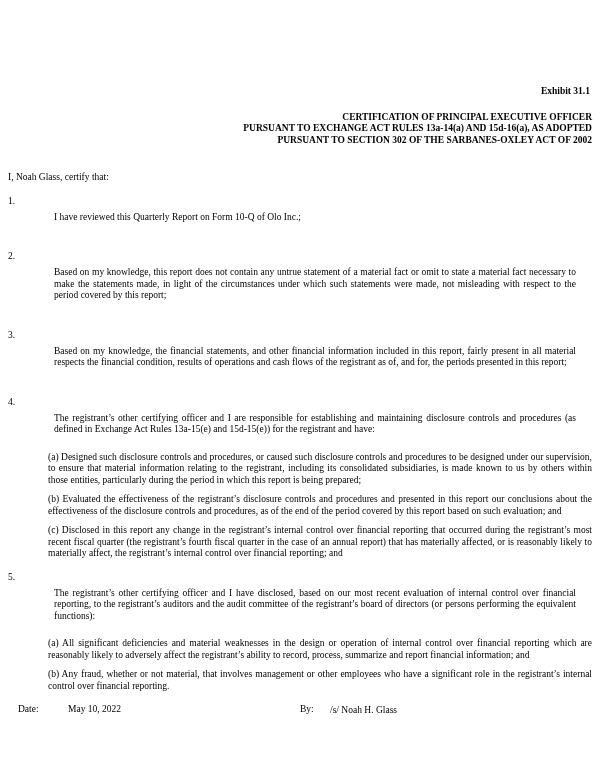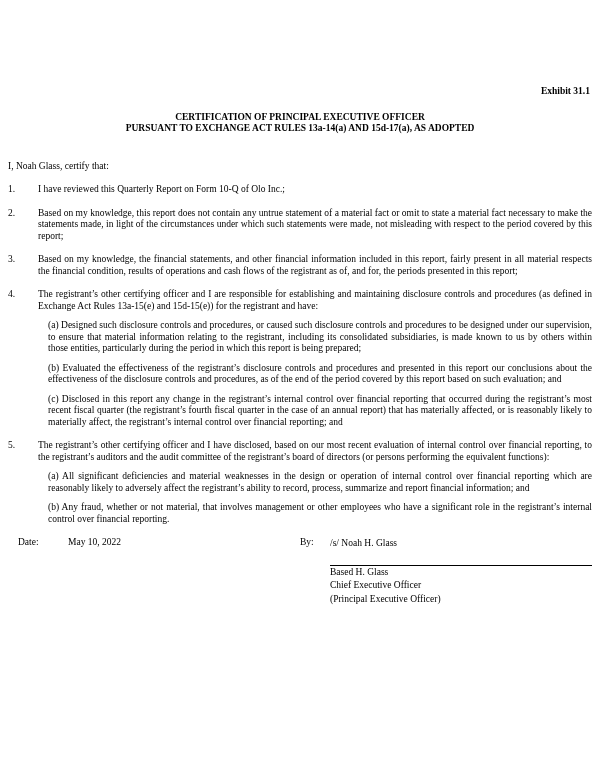--- a/index.html
+++ b/index.html
@@ -19,42 +19,42 @@
     box-sizing: border-box;
     padding: 86px 8px 0 8px;
   }
   .exhibit {
     text-align: right;
     font-weight: bold;
     padding-right: 2px;
     margin-bottom: 14px;
   }
   .doc-title {
-    text-align: center;
+    text-align: right;
     font-weight: bold;
     margin-bottom: 26px;
   }
   .intro {
     margin: 0 0 12px 0;
     font-family: Liberation Serif, serif;
   }
   .item {
     display: flex;
     margin-bottom: 12px;
   }
   .item .num {
     width: 30px;
     flex: 0 0 30px;
   }
   .item .body {
     flex: 1;
     text-align: justify;
   }
   .item .body p {
-    margin: 0;
+    margin: 16px;
   }
   .sub {
     margin: 8px 0 0 10px !important;
     text-align: justify;
   }
   .sig-block {
     display: flex;
     margin-top: 2px;
     padding-left: 10px;
   }
@@ -76,21 +76,22 @@
 </style>
 </head>
 <body>
 
 <div class="page">
 
   <div class="exhibit">Exhibit 31.1</div>
 
   <div class="doc-title">
     <div>CERTIFICATION OF PRINCIPAL EXECUTIVE OFFICER</div>
-    <div>PURSUANT TO EXCHANGE ACT RULES 13a-14(a) AND 15d-17(a), AS ADOPTED</div>
+    <div>PURSUANT TO EXCHANGE ACT RULES 13a-14(a) AND 15d-16(a), AS ADOPTED</div>
+    <div>PURSUANT TO SECTION 302 OF THE SARBANES-OXLEY ACT OF 2002</div>
   </div>
 
   <p class="intro">I, Noah Glass, certify that:</p>
 
   <div class="item">
     <div class="num">1.</div>
     <div class="body">
       <p>I have reviewed this Quarterly Report on Form 10-Q of Olo Inc.;</p>
     </div>
   </div>

